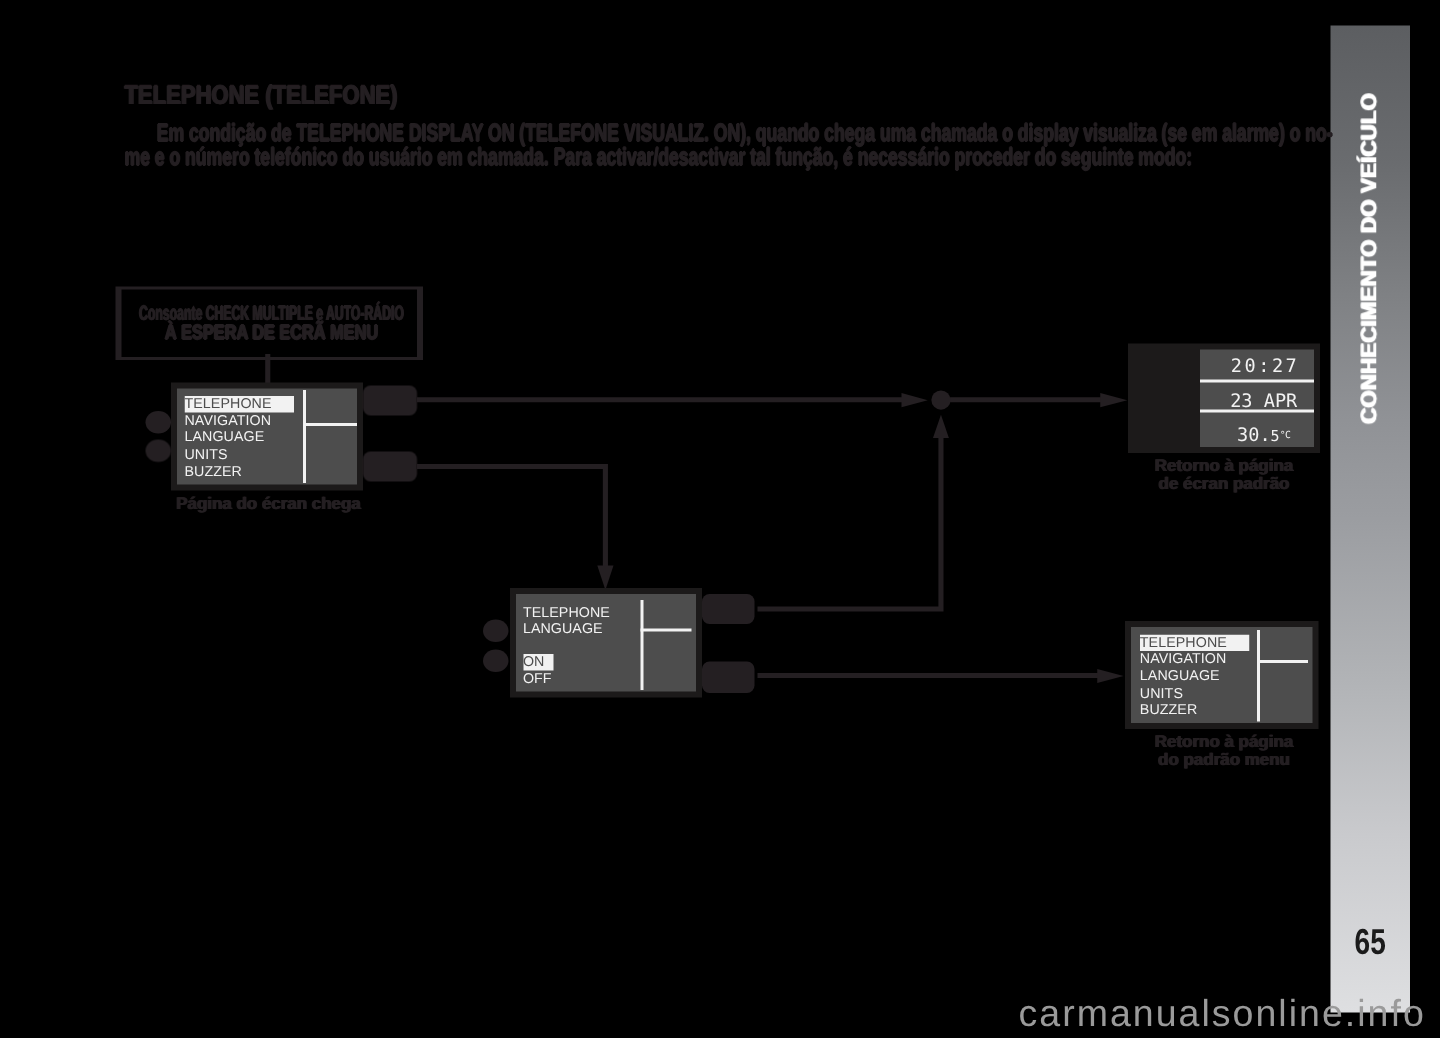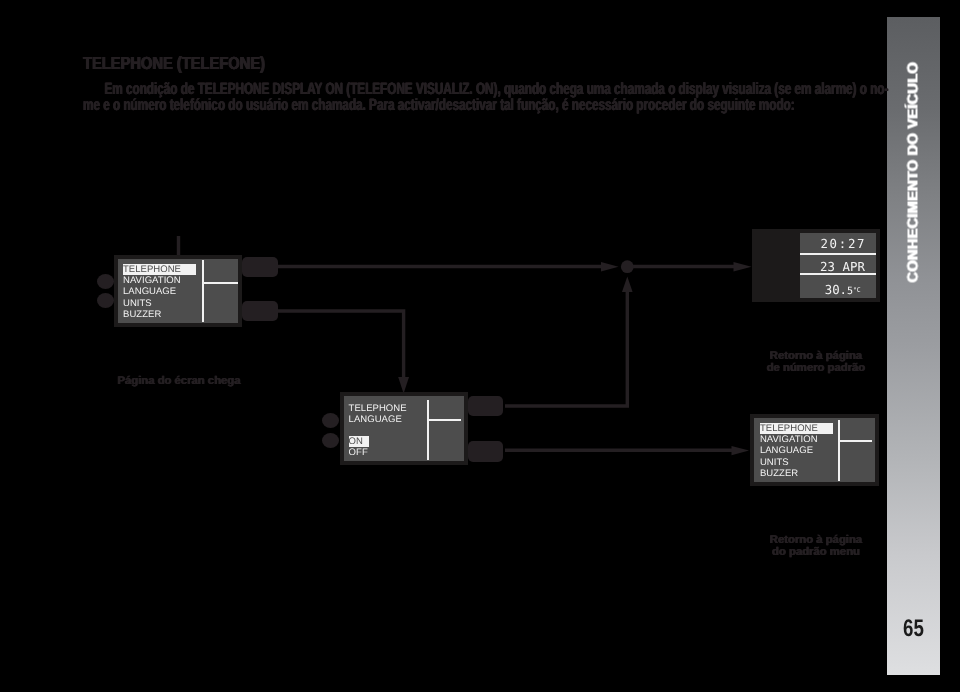--- a/index.html
+++ b/index.html
@@ -59,21 +59,21 @@
   .hline{position:absolute;background:#f2f2f2;}
 
   .disp .dtxt{position:absolute;left:0;width:85px;text-align:center;color:#f2f2f2;
       font-family:"DejaVu Sans Mono",monospace;font-size:12.4px;line-height:13px;}
   .disp .dtxt .tmain{font-size:12.4px;}
   .disp .dtxt .tdec{font-size:10px;}
   .disp .dtxt .unit{font-size:6.5px;vertical-align:2px;letter-spacing:-0.3px;}
   .knob{position:absolute;width:17px;height:15px;border-radius:50%;background:#241f22;}
   .tab-btn{position:absolute;background:#241f22;border-radius:5px;}
   .cap{position:absolute;color:#241f22;font-weight:bold;font-size:11.3px;text-align:center;line-height:12.2px;
-      text-shadow:0.5px 0 0 #241f22,-0.5px 0 0 #241f22;margin-top:45px;}
+      text-shadow:0.5px 0 0 #241f22,-0.5px 0 0 #241f22;}
   .wires{position:absolute;left:0;top:0;}
 
   .watermark{position:absolute;left:679px;top:663px;width:280px;text-align:left;
       color:#9a9a9a;font-size:25px;line-height:27px;letter-spacing:1.35px;}
 </style>
 </head>
 <body>
 
 <div class="page">
 
@@ -81,20 +81,24 @@
     <div class="side-tab-label">CONHECIMENTO DO VEÍCULO</div>
     <div class="side-tab-page">65</div>
   </div>
 
   <div class="heading">TELEPHONE (TELEFONE)</div>
   <div class="body-wrap">
     <div class="body-line bl1">Em condição de TELEPHONE DISPLAY ON (TELEFONE VISUALIZ. ON), quando chega uma chamada o display visualiza (se em alarme) o no-</div>
     <div class="body-line bl2">me e o número telefónico do usuário em chamada. Para activar/desactivar tal função, é necessário proceder do seguinte modo:</div>
   </div>
 
+  <div class="note-box">
+    <div class="l1">Consoante CHECK MULTIPLE e AUTO-RÁDIO</div>
+    <div class="l2">À ESPERA DE ECRÃ MENU</div>
+  </div>
 
   <svg class="wires" width="960" height="692" viewBox="0 0 960 692">
     <g fill="#241f22" stroke="#241f22" stroke-width="3.4">
 
       <line x1="178.5" y1="236" x2="178.5" y2="257"></line>
 
       <line x1="278" y1="266.5" x2="603" y2="266.5"></line>
       <polygon points="601,262 601,271.5 618.5,266.8" stroke="none"></polygon>
 
       <line x1="630" y1="266.5" x2="735" y2="266.5"></line>
@@ -157,34 +161,35 @@
       <div class="hline" style="left:84px;top:24.3px;width:34px;height:1.8px;"></div>
       <div class="hline" style="left:0px;top:20.4px;width:85px;height:1.8px;"></div>
       <div class="hline" style="left:0px;top:40.5px;width:85px;height:1.8px;"></div>
       <div class="dtxt" style="top:4px;letter-spacing:1.7px;text-indent:1.7px;">20:27</div>
       <div class="dtxt" style="top:27px;">23 APR</div>
       <div class="dtxt" style="top:50px;"><span class="tmain">30.</span><span class="tdec">5</span><span class="unit">°C</span></div>
     </div>
   </div>
   <div class="cap" style="left:731px;top:305px;width:170px;">
     <div>Retorno à página</div>
-    <div>de número padrão</div>
+    <div>de écran padrão</div>
   </div>
 
   <div class="disp" style="left:749.9px;top:413.5px;width:129.1px;height:72.3px;">
     <div class="screen">
       <div class="vline" style="left:84px;top:2px;width:2.1px;height:61px;"></div>
       <div class="hline" style="left:84px;top:22.4px;width:34px;height:1.8px;"></div>
       <div class="menu" style="left:6px;top:5.3px;">
         <div class="sel">TELEPHONE</div>
         <div>NAVIGATION</div>
         <div>LANGUAGE</div>
         <div>UNITS</div>
         <div>BUZZER</div>
       </div>
     </div>
   </div>
   <div class="cap" style="left:731px;top:489px;width:170px;">
     <div>Retorno à página</div>
     <div>do padrão menu</div>
   </div>
 
+  <div class="watermark">carmanualsonline.info</div>
 </div>
 
 </body></html>

